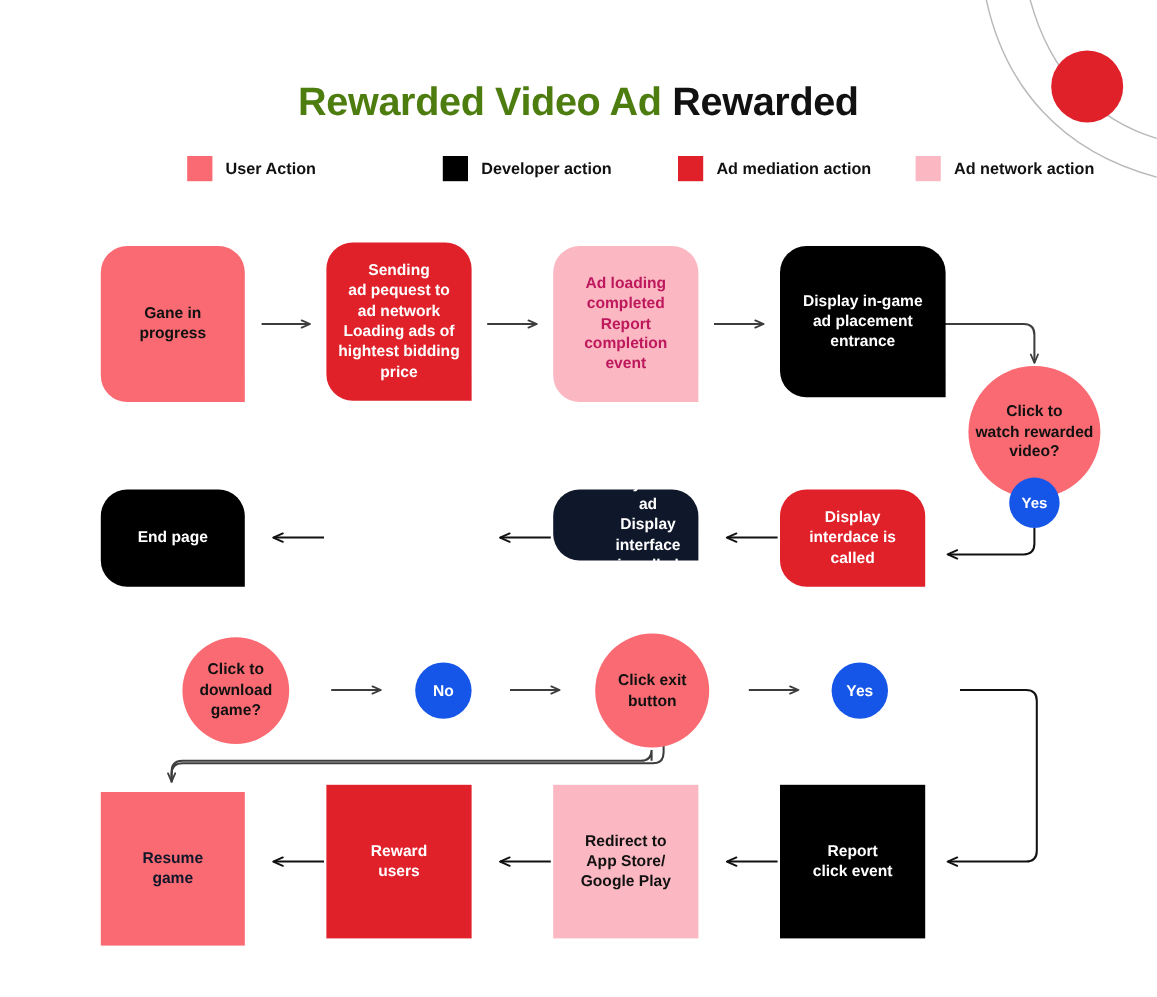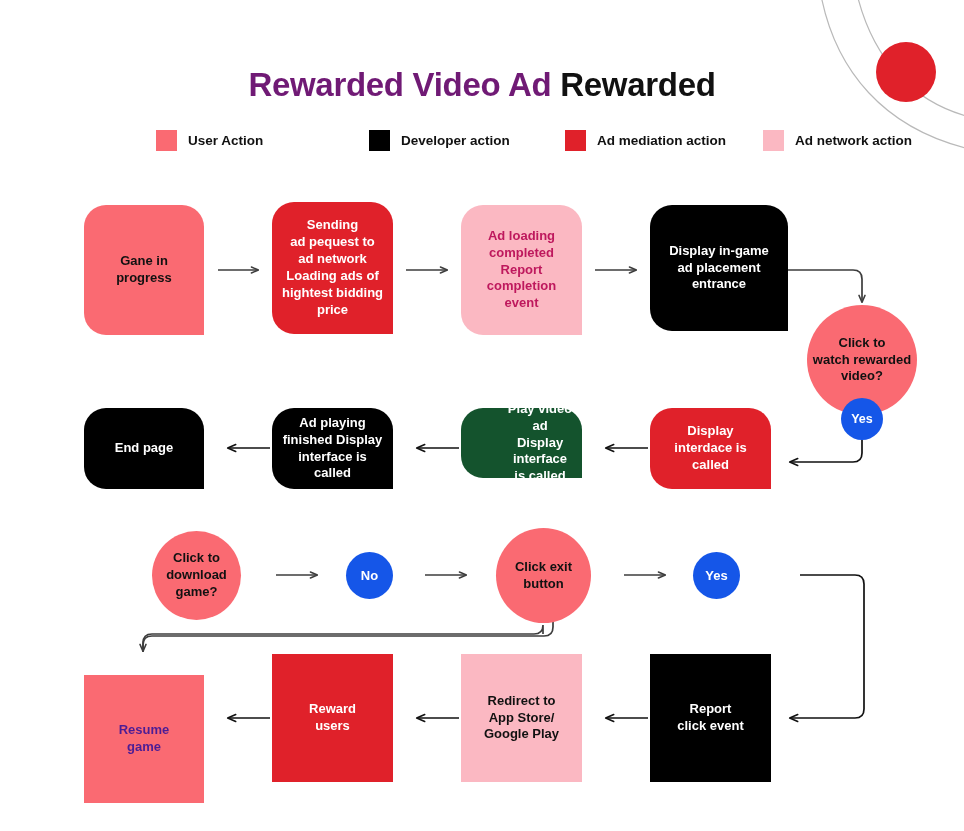--- a/index.html
+++ b/index.html
@@ -75,21 +75,21 @@
 <div id="canvas">
 
   <svg class="deco" viewBox="0 0 190 240">
     <path d="M 46 -10 C 60 70 110 130 200 150" fill="none" stroke="#b9b9b9" stroke-width="1.2"></path>
     <path d="M 82 -10 C 98 60 140 104 200 118" fill="none" stroke="#b9b9b9" stroke-width="1.2"></path>
   </svg>
   <div class="deco-dot"></div>
 
 
   <div class="title">
-    <span class="hl" style="color: #701a75;">Rewarded Video Ad</span>
+    <span class="hl" style="color: #4d7c0f;">Rewarded Video Ad</span>
     <span class="bk">Rewarded</span>
   </div>
 
   <div class="legend">
     <div class="legend-item" style="width:213px">
       <span class="legend-sw" style="background: rgb(250, 106, 114);"></span>
       <span class="legend-label">User Action</span>
     </div>
     <div class="legend-item" style="width:196px">
       <span class="legend-sw" style="background: rgb(0, 0, 0);"></span>
@@ -143,27 +143,26 @@
 
   <div class="node r1" style="left: 84px; top: 205px; width: 120px; height: 130px; background: rgb(250, 106, 114); color: rgb(17, 17, 17);">Gane in<br>progress</div>
   <div class="node r1" style="left: 272px; top: 202px; width: 121px; height: 132px; background: rgb(224, 33, 42); color: rgb(255, 255, 255);">Sending<br>ad pequest to<br>ad network<br>Loading ads of<br>hightest bidding<br>price</div>
   <div class="node r1" style="left: 461px; top: 205px; width: 121px; height: 130px; background: rgb(251, 184, 194); color: #be185d;">Ad loading<br>completed Report<br>completion<br>event</div>
   <div class="node r1" style="left: 650px; top: 205px; width: 138px; height: 126px; background: rgb(0, 0, 0); color: rgb(255, 255, 255);">Display in-game<br>ad placement<br>entrance</div>
 
   <div class="circle" style="left: 807px; top: 305px; width: 110px; height: 110px; background: rgb(250, 106, 114); color: rgb(17, 17, 17);">Click to<br>watch rewarded<br>video?</div>
   <div class="badge" style="left:841px; top:398px; width:42px; height:42px;">Yes</div>
 
   <div class="node r2" style="left: 84px; top: 408px; width: 120px; height: 81px; background: rgb(0, 0, 0); color: rgb(255, 255, 255);">End page</div>
-  <div class="node r2" style="left: 272px; top: 408px; width: 121px; height: 81px; background: rgb(0, 0, 0); color: rgb(255, 255, 255);">Ad playing<br>finished Display<br>interface is called</div>
-  <div class="node r2" style="left: 461px; top: 408px; width: 121px; height: 70px; background: #14532d; color: rgb(255, 255, 255); padding-left: 45px;">Play video ad<br>Display interface<br>is called</div>
+  <div class="node r2" style="left: 461px; top: 408px; width: 121px; height: 59px; background: #0f172a; color: rgb(255, 255, 255); padding-left: 45px;">Play video ad<br>Display interface<br>is called</div>
   <div class="node r2" style="left: 650px; top: 408px; width: 121px; height: 81px; background: rgb(224, 33, 42); color: rgb(255, 255, 255);">Display<br>interdace is<br>called</div>
 
   <div class="circle" style="left: 152px; top: 531px; width: 89px; height: 89px; background: rgb(250, 106, 114); color: rgb(17, 17, 17);">Click to<br>download<br>game?</div>
   <div class="bignode-blue" style="left:346px; top:552px; width:47px;  height:47px;">No</div>
   <div class="circle" style="left: 496px; top: 528px; width: 95px; height: 95px; background: rgb(250, 106, 114); color: rgb(17, 17, 17);">Click exit<br>button</div>
   <div class="bignode-blue" style="left:693px; top:552px; width:47px;  height:47px;">Yes</div>
 
-  <div class="node sq" style="left: 84px; top: 675px; width: 120px; height: 128px; background: rgb(250, 106, 114); color: #4c1d95;">Resume<br>game</div>
+  <div class="node sq" style="left: 84px; top: 660px; width: 120px; height: 128px; background: rgb(250, 106, 114); color: #0f172a;">Resume<br>game</div>
   <div class="node sq" style="left: 272px; top: 654px; width: 121px; height: 128px; background: rgb(224, 33, 42); color: rgb(255, 255, 255);">Reward<br>users</div>
   <div class="node sq" style="left: 461px; top: 654px; width: 121px; height: 128px; background: rgb(251, 184, 194); color: rgb(17, 17, 17);">Redirect to<br>App Store/<br>Google Play</div>
   <div class="node sq" style="left: 650px; top: 654px; width: 121px; height: 128px; background: rgb(0, 0, 0); color: rgb(255, 255, 255);">Report<br>click event</div>
 
 </div>
 
 </body></html>

